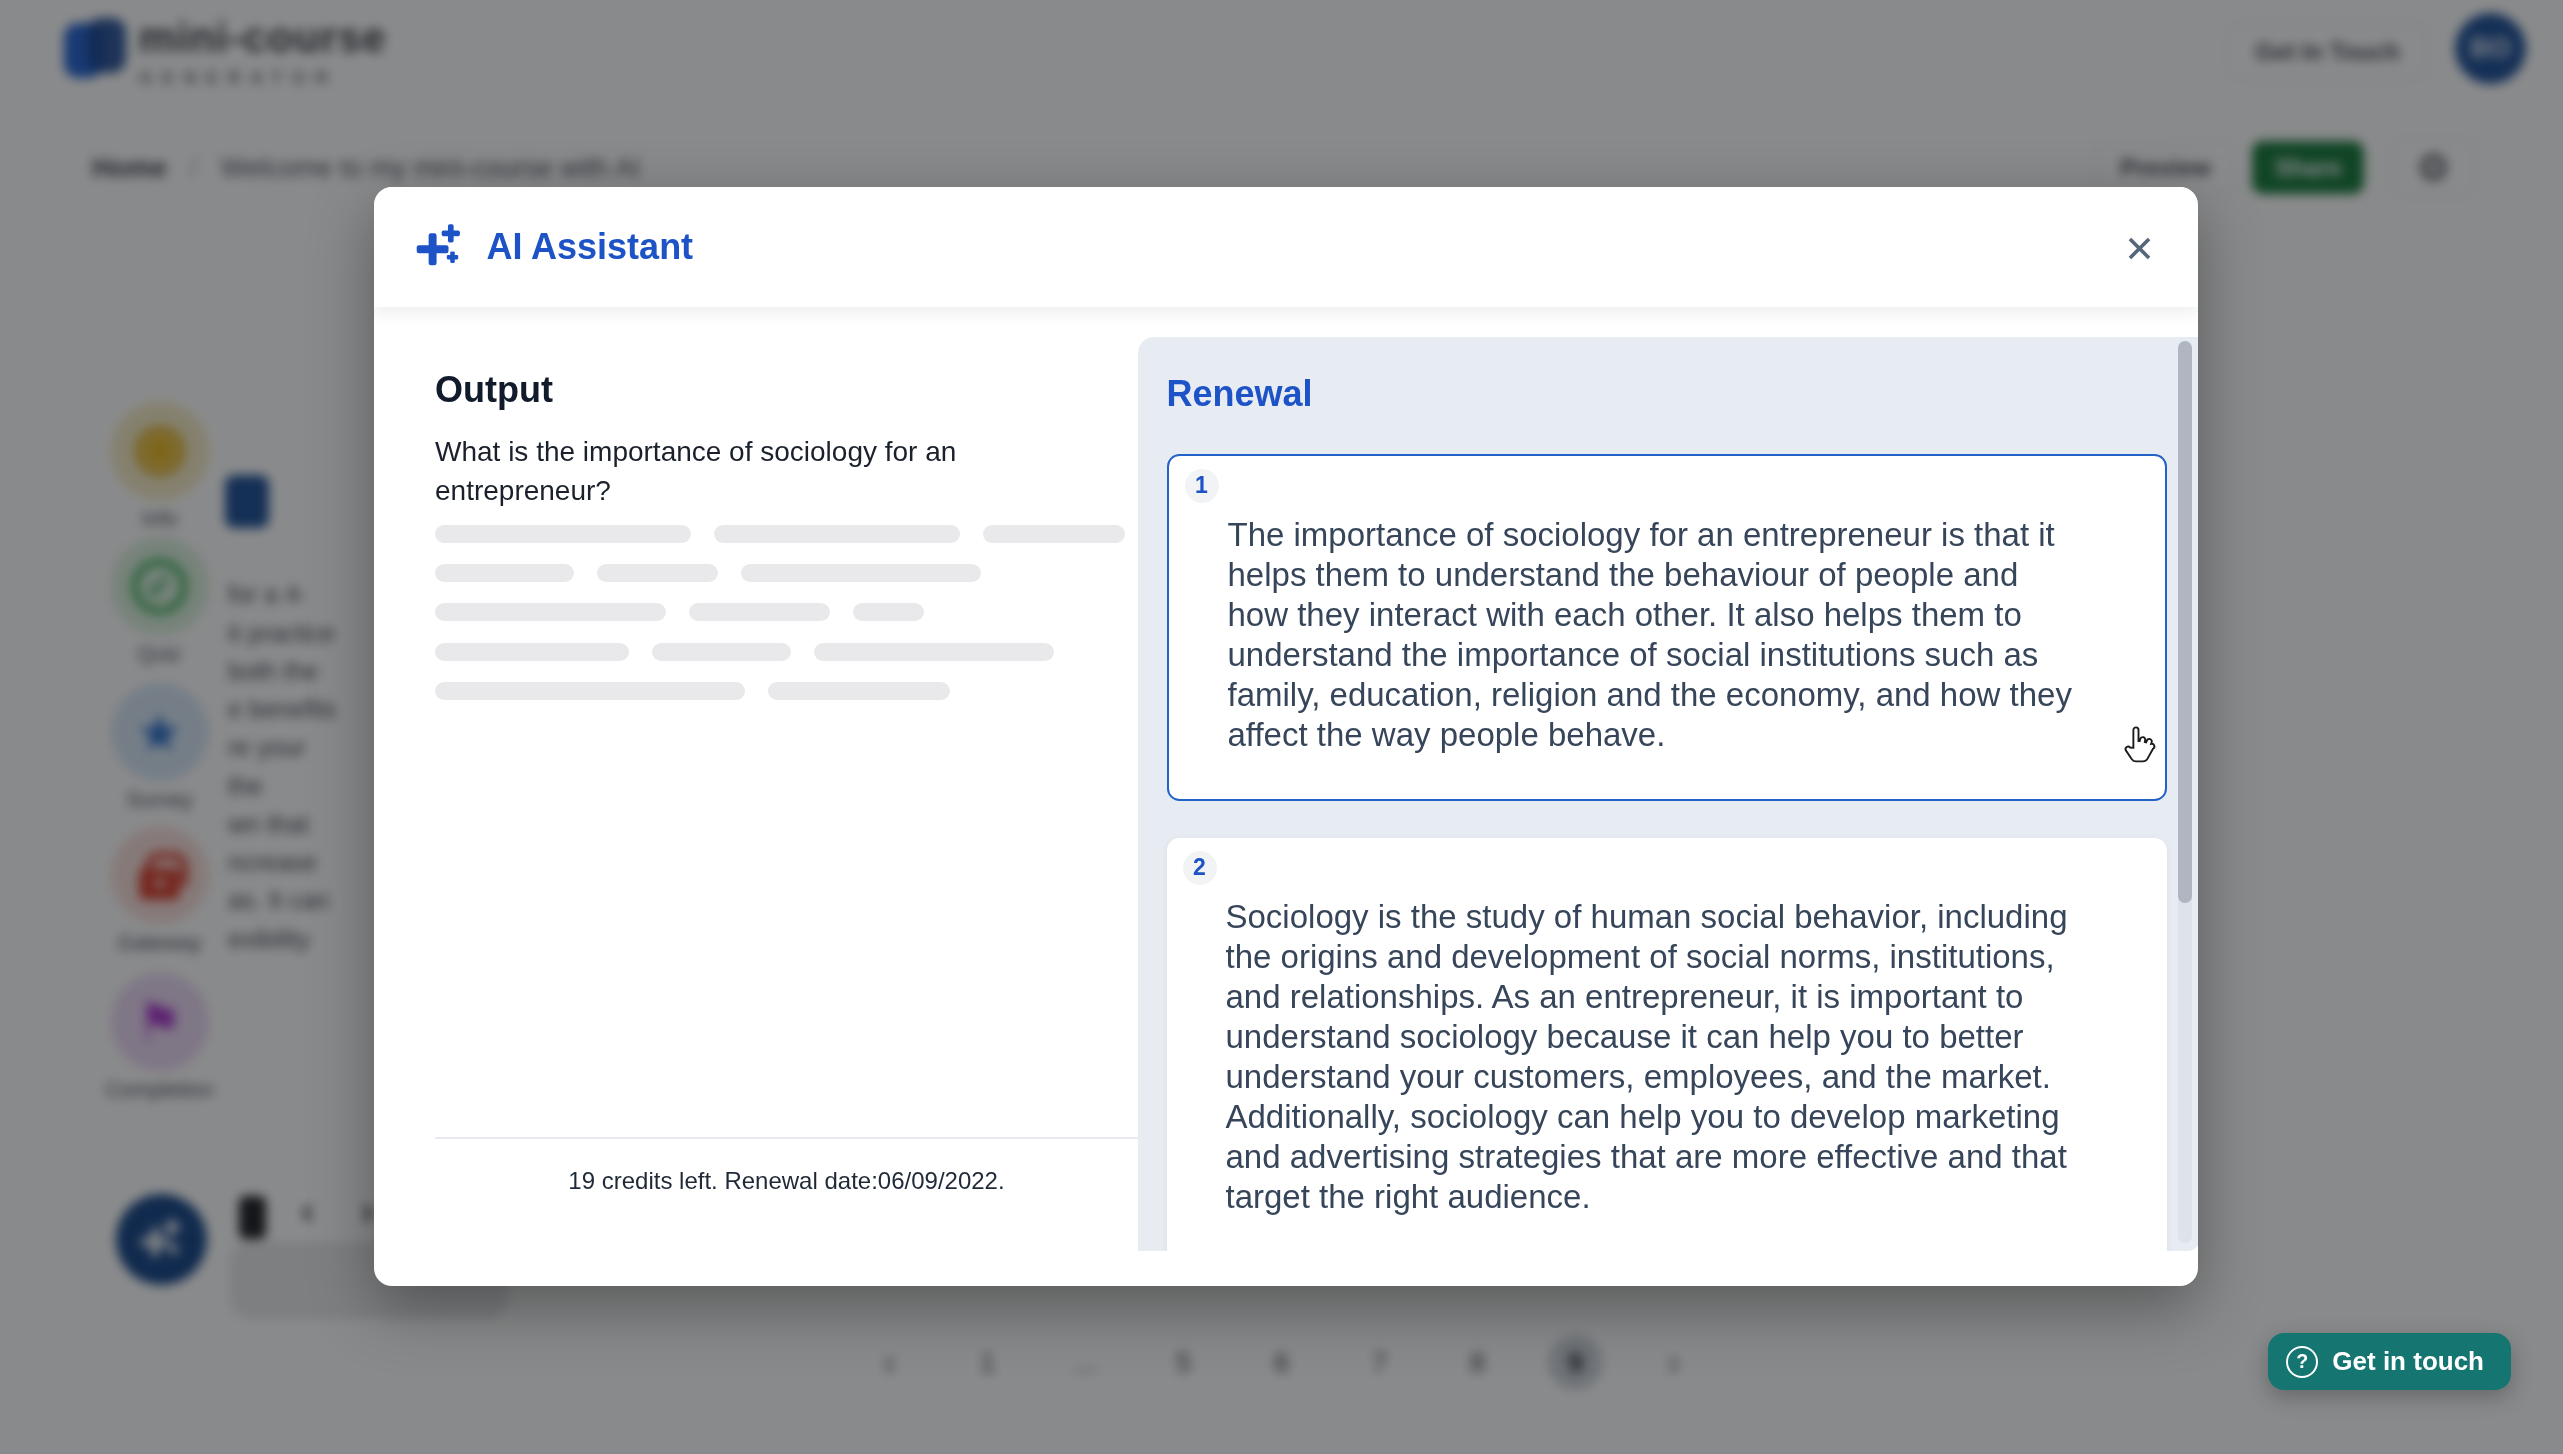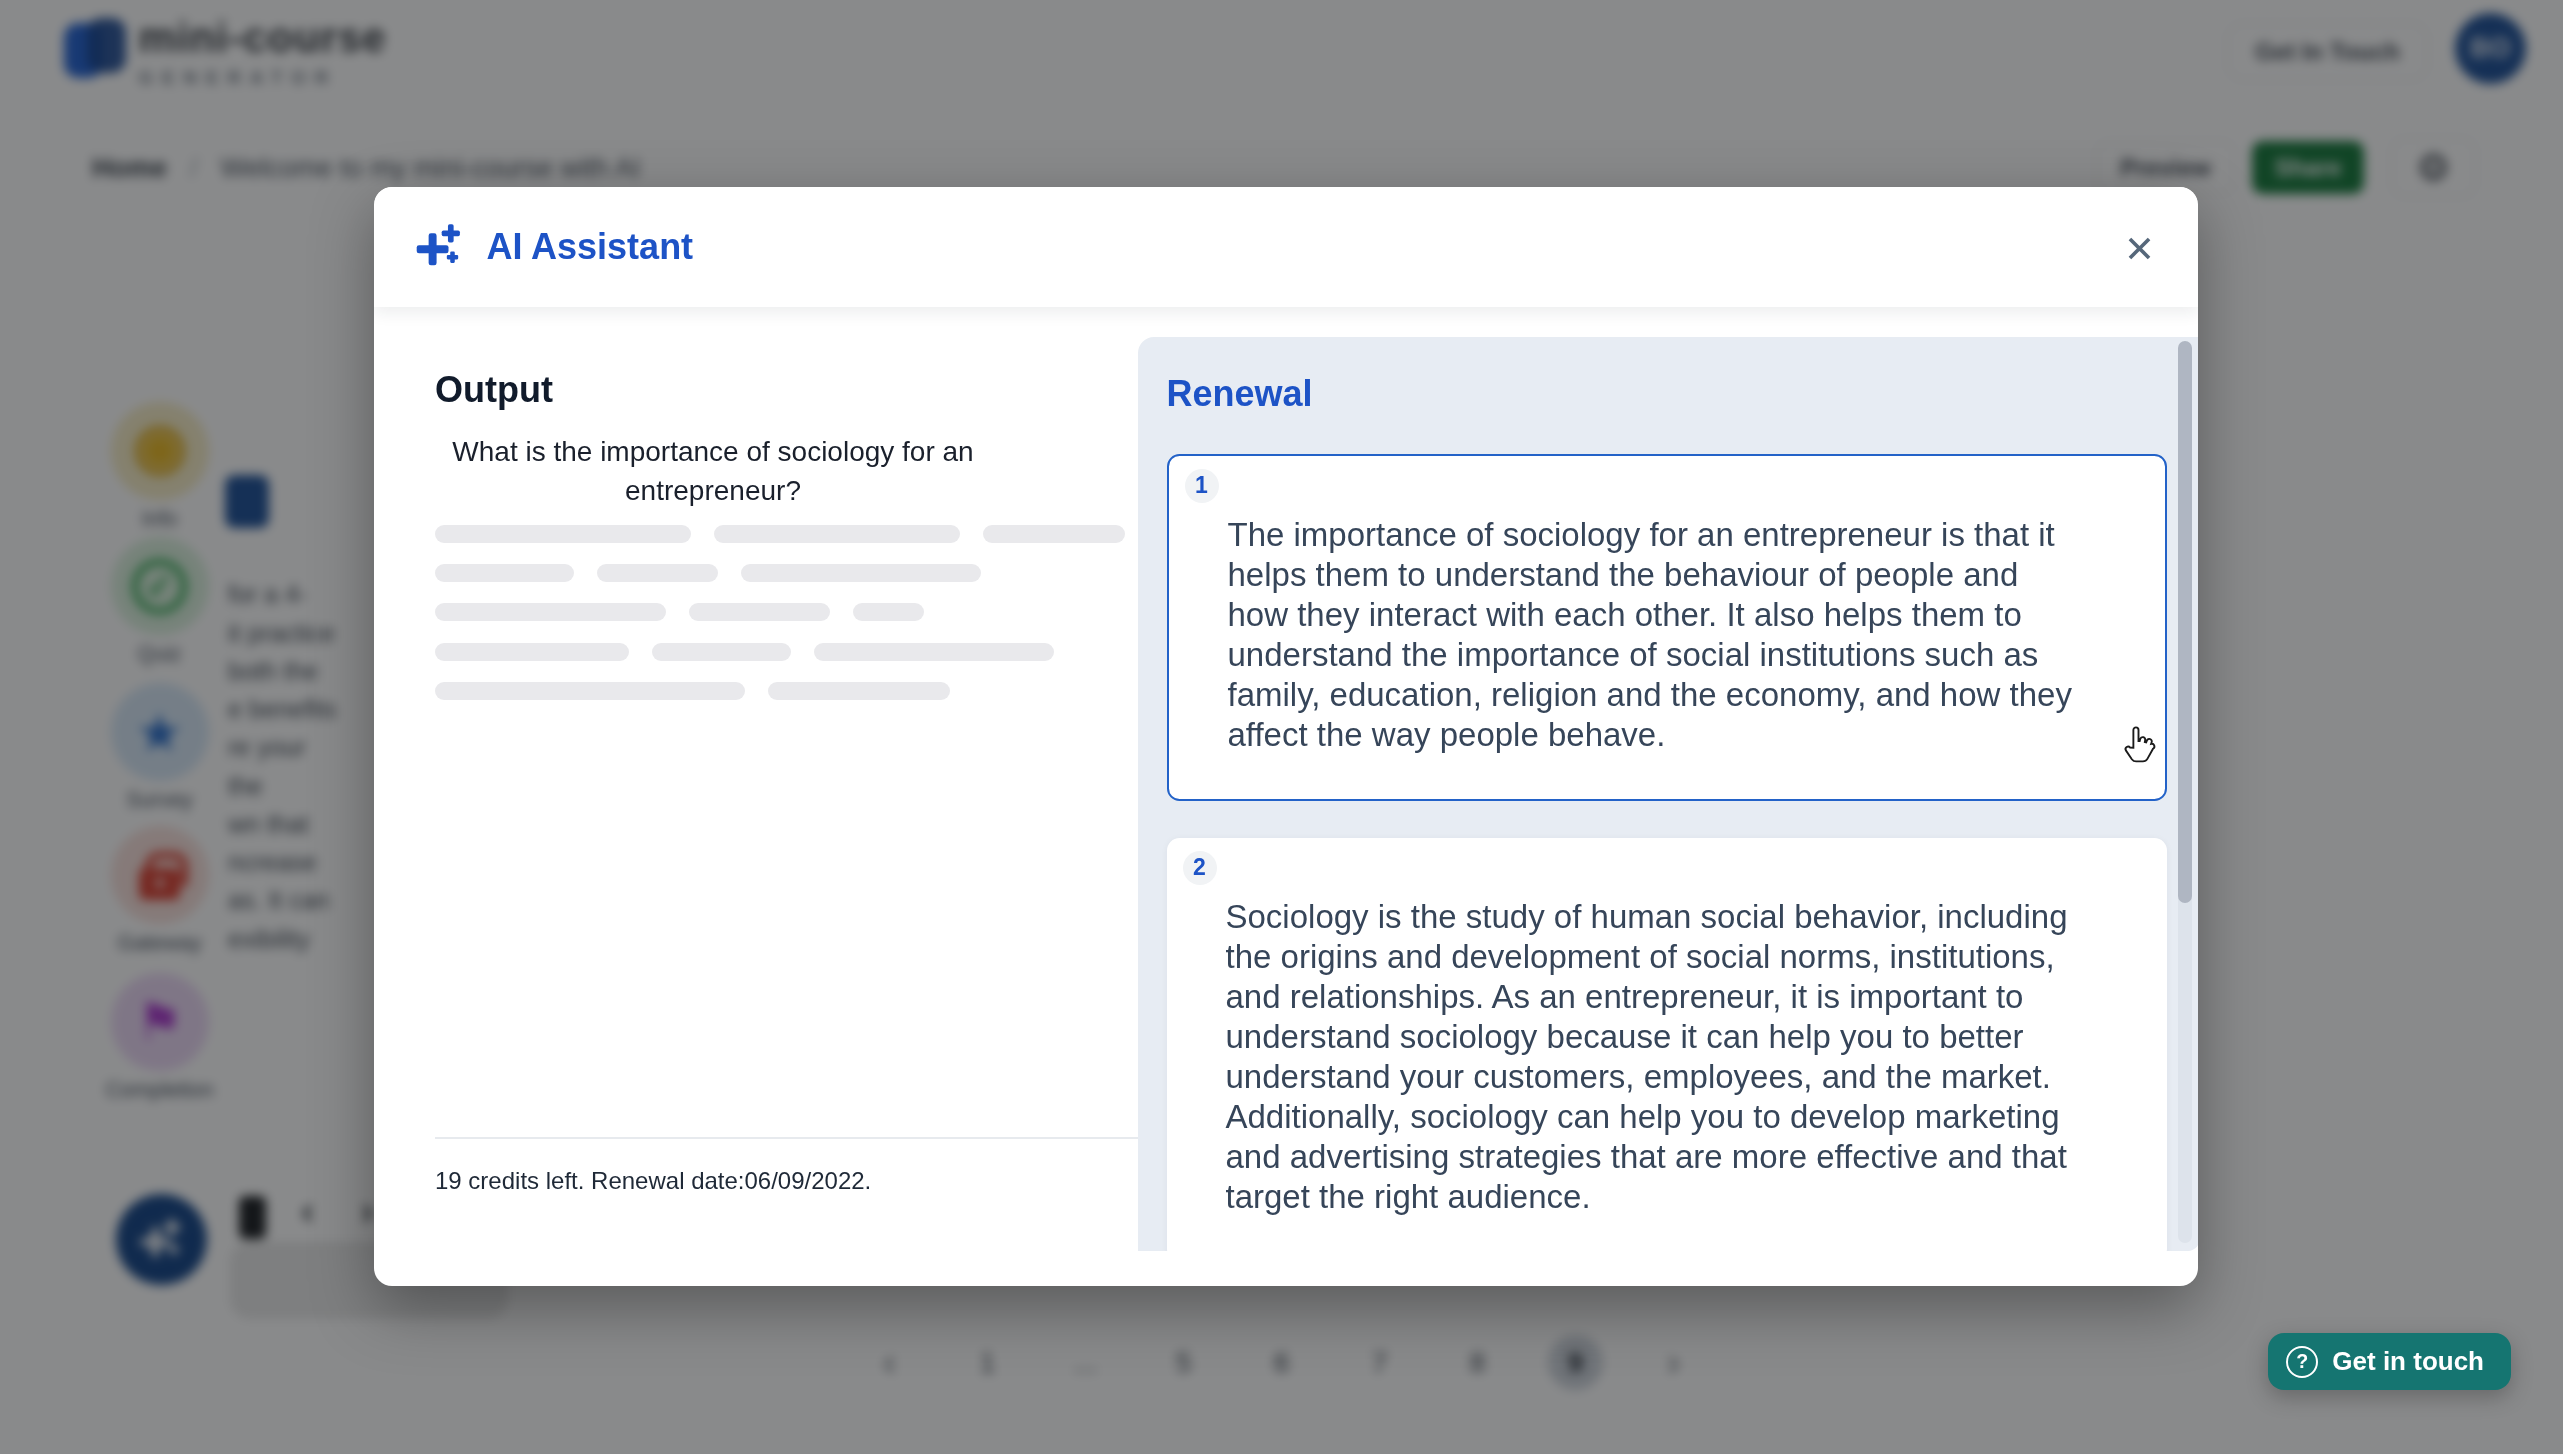--- a/index.html
+++ b/index.html
@@ -71,28 +71,28 @@
            box-shadow:0 21.4px 62px rgba(0,0,0,.35); overflow:hidden;padding-left:28px; }
   .modal-header { position:absolute; left:0; top:0; right:0; height:120px; background:#fff;
                   box-shadow:0 5.3px 16px rgba(23,32,48,.08); display:flex; align-items:center; z-index:3; border-radius:18px 18px 0 0; }
   .mh-icon { margin-left:41px; width:50px; height:50px; }
   .mh-title { margin-left:21.4px; font-size:36px; font-weight:700; color:#1D53C6; }
   .mh-close { position:absolute; right:30px; top:34px; width:57px; height:57px; display:flex; align-items:center; justify-content:center;
               font-size:37px; color:#56677A; cursor:pointer; background:none; border:none; }
 
   .input-col { position:absolute; left:61px; top:182px; width:712px; z-index:1; }
   .input-heading { font-size:36px; font-weight:700; color:#111B2B; }
-  .input-question { margin-top:21.4px; width:556px; font-size:28px; line-height:39px; color:#1A202C;text-align:center; }
+  .input-question { margin-top:21.4px; width:556px; font-size:28px; line-height:39px; color:#1A202C; }
   .skeleton { margin-top:14.2px; }
   .sk-row { display:flex; gap:23px; margin-bottom:21.4px; }
   .sk-bar { height:18px; border-radius:9px; background:#E9E9EC; }
 
   .input-footer { position:absolute; left:61px; top:950px; width:703px; z-index:1; }
   .input-divider { height:1.8px; background:#E7EAEE; }
-  .credits { margin-top:28.5px; text-align:left; font-size:24px; color:#1F2937; }
+  .credits { margin-top:28.5px; text-align:center; font-size:24px; color:#1F2937; }
 
   .output-panel { position:absolute; left:764px; top:150px; width:1061px; height:914px; background:#E7ECF3;
                   border-radius:16px 0 10.7px 0; overflow:hidden; z-index:2; padding:36px 27px 0 28.5px; }
   .output-heading { font-size:36px; font-weight:700; color:#1D53C6; }
   .out-card { position:relative; width:1000px; background:#fff; border-radius:12.5px; padding:12.5px 55px 44px 59px; }
   .out-card-1 { margin-top:39px; border:2.7px solid #2362C8; }
   .out-card-2 { margin-top:37px; box-shadow:0 1.8px 7.1px rgba(30,41,59,.05); }
   .out-card-3 { margin-top:36px; height:71px; border-radius:12.5px 12.5px 0 0; padding:0; }
   .out-badge { width:34px; height:34px; margin-left:-43px; margin-bottom:12.5px; border-radius:50%; background:#F1F3F5;
                display:flex; align-items:center; justify-content:center; font-size:23px; font-weight:700; color:#1D53C6; }

